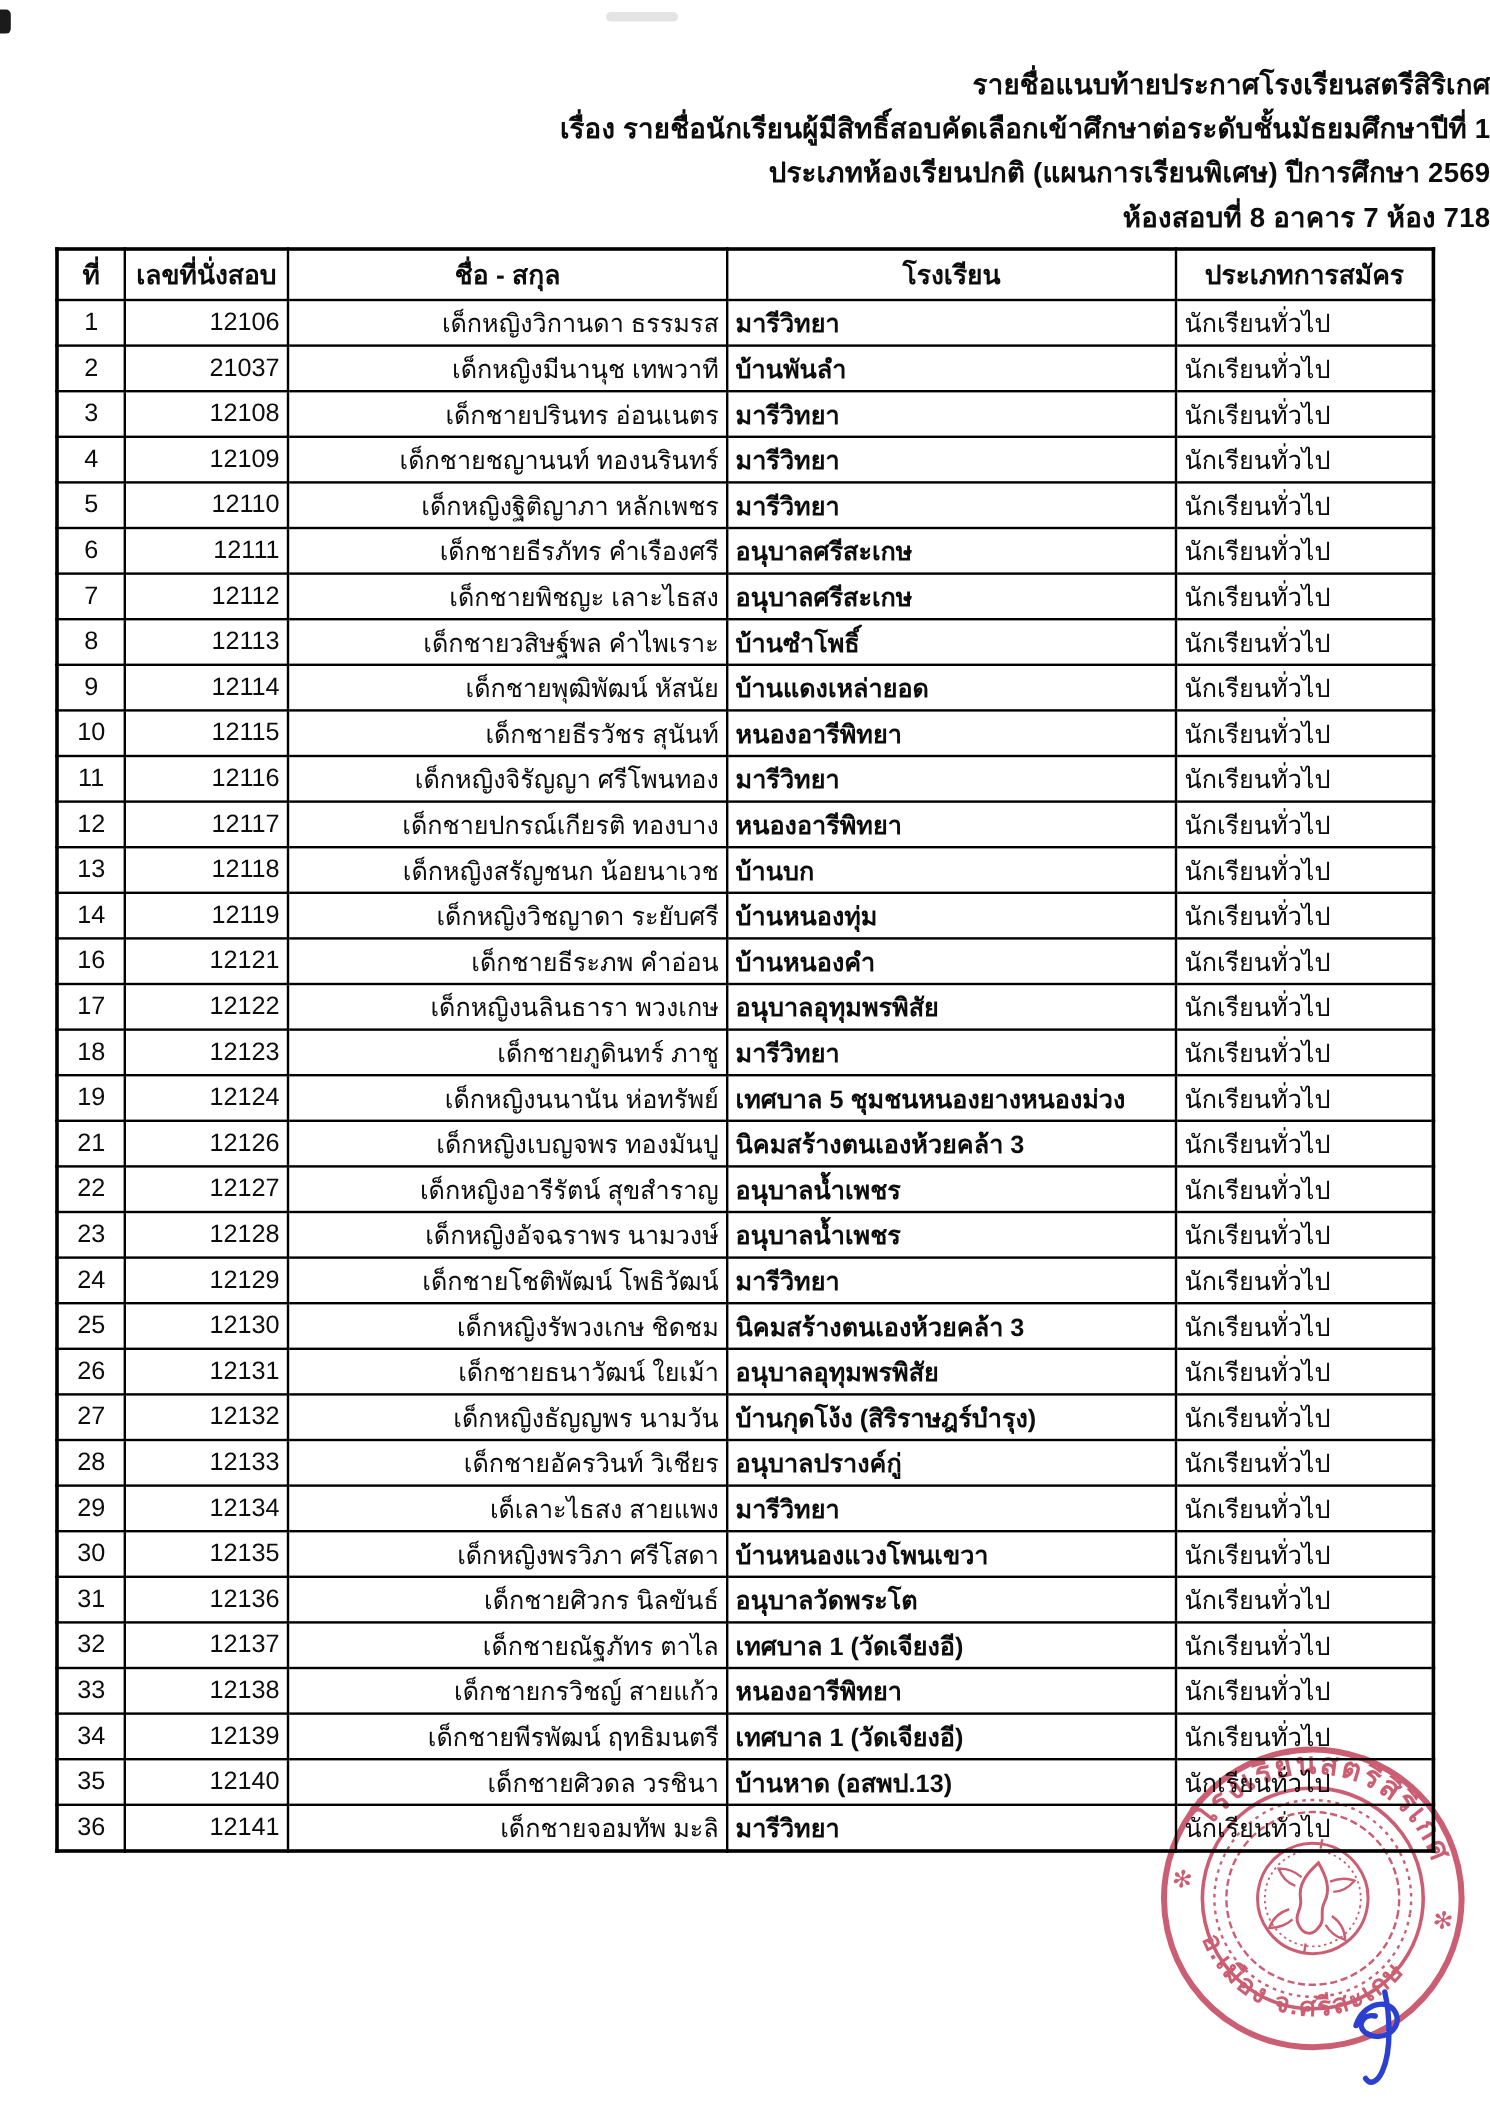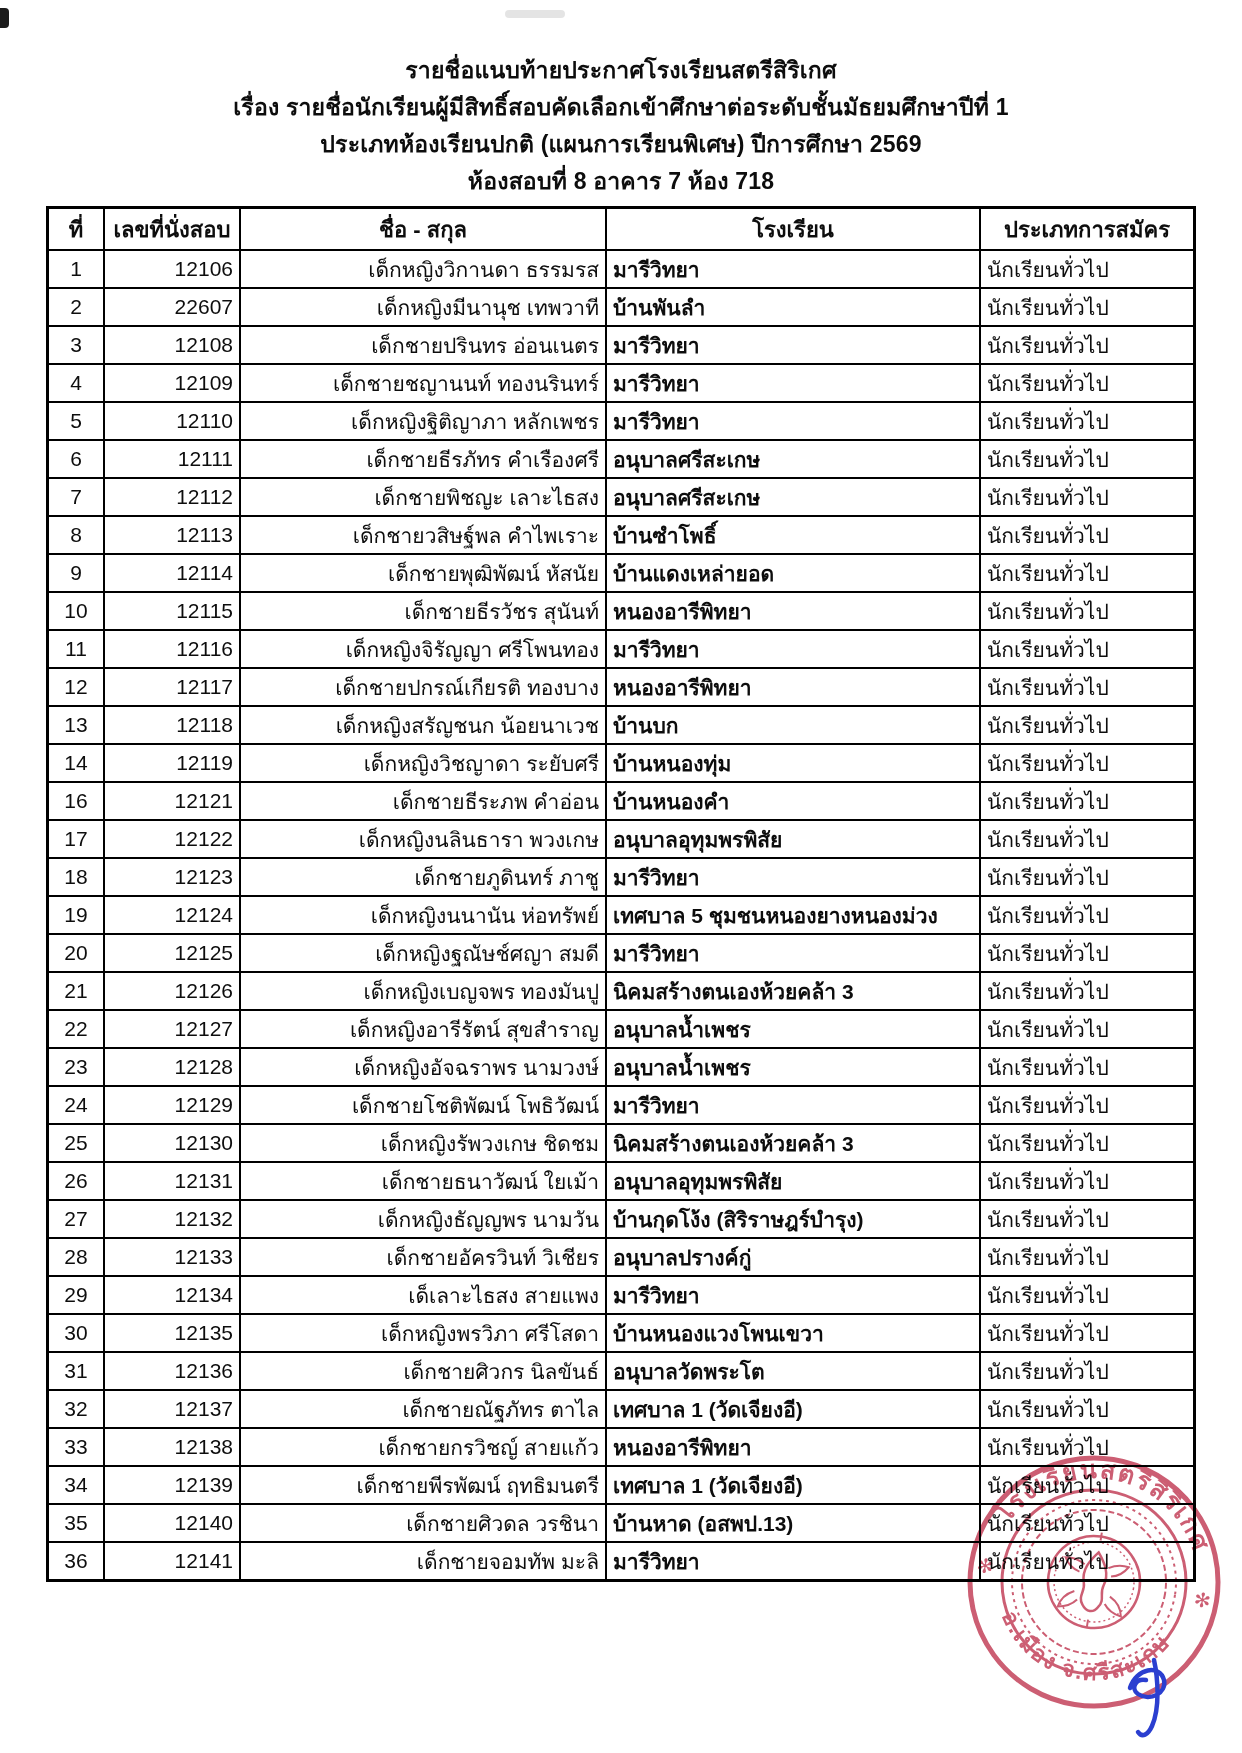--- a/index.html
+++ b/index.html
@@ -4,21 +4,21 @@
 <style>
   html,body{margin:0;padding:0;}
   body{
     width:1242px;height:1753px;position:relative;overflow:hidden;
     background:#ffffff;color:#0d0d0d;
     font-family:"Liberation Sans","DejaVu Sans",sans-serif;
   }
   .page{position:relative;width:100%;height:100%;}
   .titles{padding-top:52px;}
   .title-line{
-    text-align:center;font-weight:bold;font-size:23px;line-height:37px;
+    text-align:right;font-weight:bold;font-size:23px;line-height:37px;
     letter-spacing:.2px;
   }
   table.doc{
     border-collapse:collapse;table-layout:fixed;
     margin:6px auto 0 auto;width:1104px;
     border:3px solid #000;
   }
   table.doc th, table.doc td{
     border:2px solid #000;
     font-size:21px;overflow:hidden;white-space:nowrap;
@@ -77,21 +77,21 @@
     <tbody>
         <tr>
           <td class="c-no">1</td>
           <td class="c-seat">12106</td>
           <td class="c-name">เด็กหญิงวิกานดา  ธรรมรส</td>
           <td class="c-school">มารีวิทยา</td>
           <td class="c-type">นักเรียนทั่วไป</td>
         </tr>
         <tr>
           <td class="c-no">2</td>
-          <td class="c-seat">22607</td>
+          <td class="c-seat">21037</td>
           <td class="c-name">เด็กหญิงมีนานุช  เทพวาที</td>
           <td class="c-school">บ้านพันลำ</td>
           <td class="c-type">นักเรียนทั่วไป</td>
         </tr>
         <tr>
           <td class="c-no">3</td>
           <td class="c-seat">12108</td>
           <td class="c-name">เด็กชายปรินทร  อ่อนเนตร</td>
           <td class="c-school">มารีวิทยา</td>
           <td class="c-type">นักเรียนทั่วไป</td>
@@ -192,27 +192,20 @@
           <td class="c-seat">12123</td>
           <td class="c-name">เด็กชายภูดินทร์  ภาชู</td>
           <td class="c-school">มารีวิทยา</td>
           <td class="c-type">นักเรียนทั่วไป</td>
         </tr>
         <tr>
           <td class="c-no">19</td>
           <td class="c-seat">12124</td>
           <td class="c-name">เด็กหญิงนนานัน  ห่อทรัพย์</td>
           <td class="c-school">เทศบาล 5 ชุมชนหนองยางหนองม่วง</td>
-          <td class="c-type">นักเรียนทั่วไป</td>
-        </tr>
-        <tr>
-          <td class="c-no">20</td>
-          <td class="c-seat">12125</td>
-          <td class="c-name">เด็กหญิงฐณัษช์ศญา  สมดี</td>
-          <td class="c-school">มารีวิทยา</td>
           <td class="c-type">นักเรียนทั่วไป</td>
         </tr>
         <tr>
           <td class="c-no">21</td>
           <td class="c-seat">12126</td>
           <td class="c-name">เด็กหญิงเบญจพร  ทองมันปู</td>
           <td class="c-school">นิคมสร้างตนเองห้วยคล้า 3</td>
           <td class="c-type">นักเรียนทั่วไป</td>
         </tr>
         <tr>

